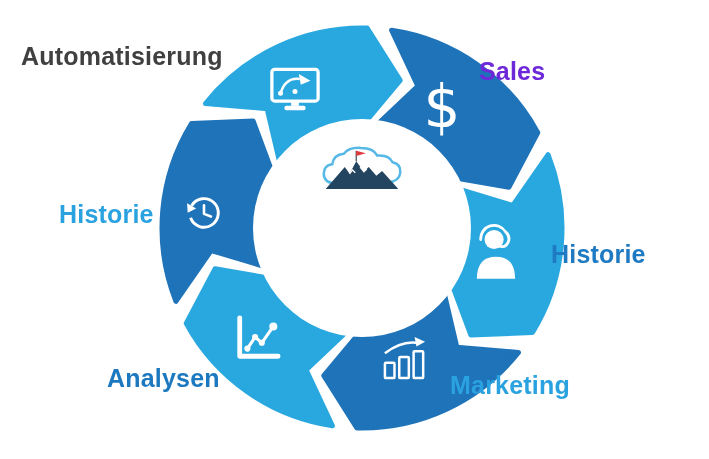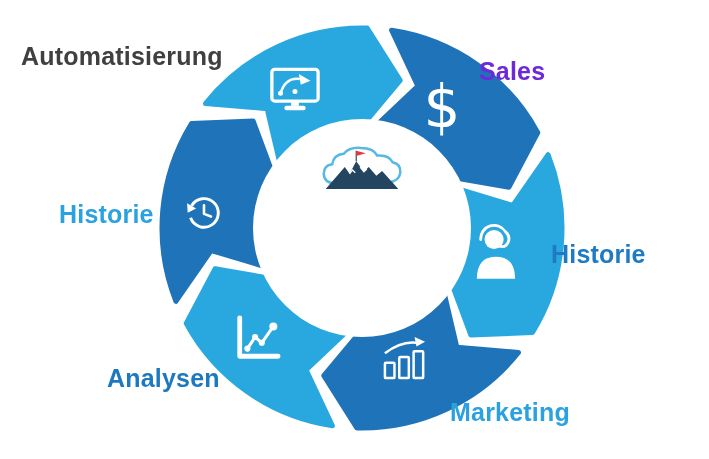--- a/index.html
+++ b/index.html
@@ -16,21 +16,21 @@
   .crm-title{
     font-size:66px;font-weight:bold;letter-spacing:1px;line-height:1;
     margin-top:1px;font-family:"Liberation Sans",sans-serif;
   }
   .seg-label{
     position:absolute;font-weight:bold;font-size:25px;letter-spacing:.2px;white-space:nowrap;
   }
   #label-automatisierung{left:21px;top:42px;}
   #label-sales{left:479px;top:57px;}
   #label-support{left:551px;top:240px;}
-  #label-marketing{left:450px;top:398px;}
+  #label-marketing{left:450px;top:371px;}
   #label-analysen{left:107px;top:364px;}
   #label-historie{left:59px;top:200px;}
   .icon{position:absolute;}
   #icon-automatisierung{left:269px;top:66px;}
   #icon-sales{left:421px;top:70px;width:42px;height:74px;color:#fff;font-size:58px;font-weight:normal;text-align:center;line-height:74px;font-family:"DejaVu Sans",sans-serif;}
   #icon-support{left:474px;top:223px;}
   #icon-marketing{left:382px;top:336px;}
   #icon-analysen{left:233px;top:313px;}
   #icon-historie{left:178px;top:187px;}
 </style>

